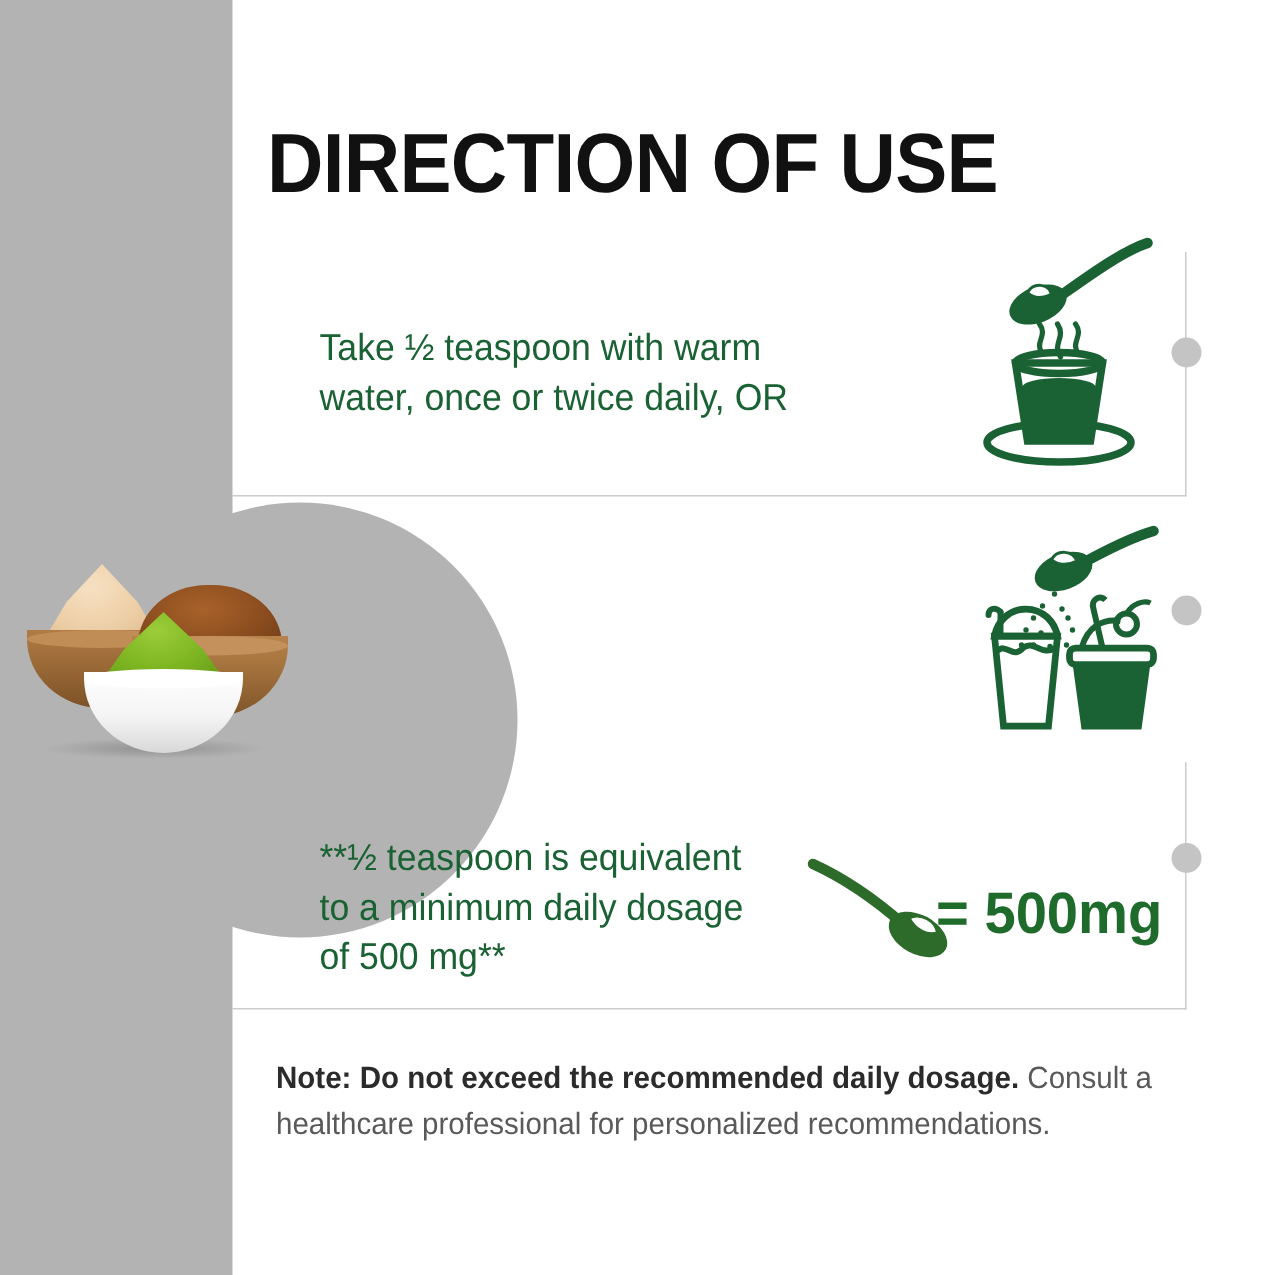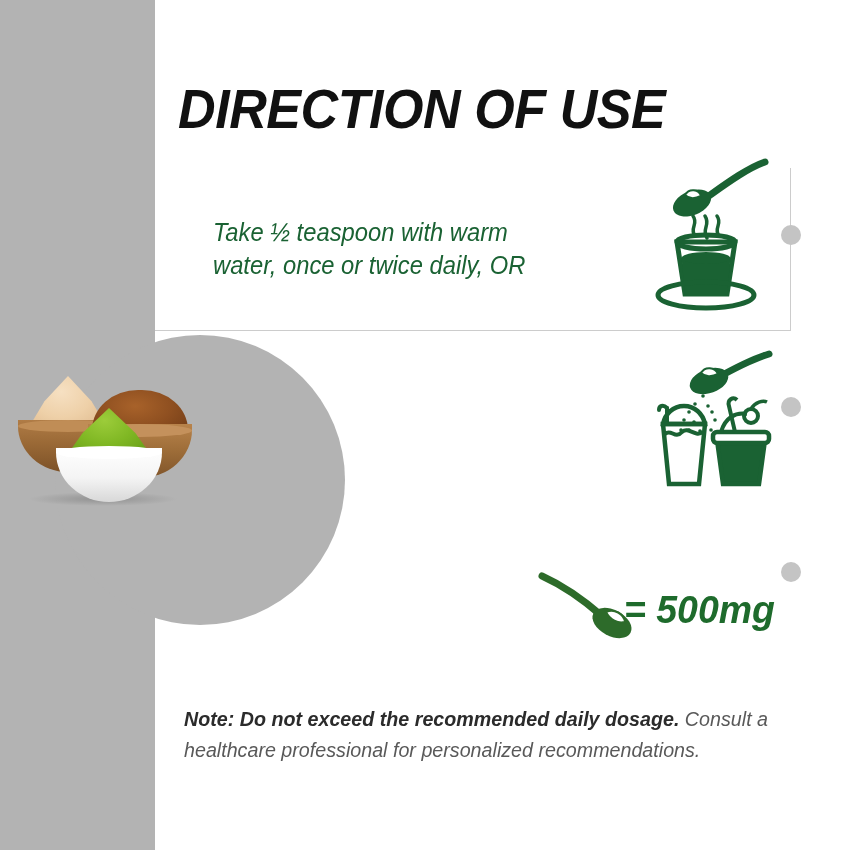--- a/index.html
+++ b/index.html
@@ -1,17 +1,17 @@
 <!DOCTYPE html>
 <html><head>
 <meta charset="utf-8">
 <style>
   html,body{margin:0;padding:0;}
   body{width:850px;height:850px;background:#ffffff;font-family:"Liberation Sans",sans-serif;overflow:hidden;}
-  #root{position:relative;width:850px;height:850px;background:#fff;font-style:italic;}
+  #root{position:relative;width:850px;height:850px;background:#fff;}
 
   
   .left-panel{position:absolute;left:0;top:0;width:155px;height:850px;background:#b3b3b3;}
   .panel-bulge{position:absolute;left:55px;top:335px;width:290px;height:290px;border-radius:50%;background:#b3b3b3;}
 
   
   .bowls{position:absolute;left:0px;top:372px;width:205px;height:130px;}
   .bowl{position:absolute;}
   
   .bowl-beige{left:18px;top:8px;width:100px;height:92px;}
@@ -174,20 +174,27 @@
 
       <path d="M62 92 L68 136 L104 136 L110 92 Z" stroke="#1a6233" stroke-width="4.5" fill="#1a6233"></path>
       <rect x="58" y="84" width="56" height="11" rx="4" stroke="#1a6233" stroke-width="4.5" fill="#ffffff"></rect>
       <path d="M66 84 C70 70, 80 64, 92 66" stroke="#1a6233" stroke-width="4" fill="none"></path>
       <path d="M80 84 L74 58 C72 52, 78 48, 82 52" stroke="#1a6233" stroke-width="4" fill="none"></path>
       <circle cx="96" cy="68" r="7" stroke="#1a6233" stroke-width="4" fill="none"></circle>
       <path d="M96 61 C100 54, 108 52, 112 54" stroke="#1a6233" stroke-width="3.5" fill="none"></path>
     </svg>
   </div>
 
+  <div class="card" id="card3">
+    <div class="card-text">
+      <div>**½ teaspoon is equivalent</div>
+      <div>to a minimum daily dosage</div>
+      <div>of 500 mg**</div>
+    </div>
+  </div>
   <div class="dot" id="dot3"></div>
   <div class="icon-slot" id="icon3">
     <svg width="110" height="95" viewBox="0 0 110 95" fill="none">
       <path d="M12 18 C34 28, 56 44, 72 58" stroke="#2d6b2a" stroke-width="7" stroke-linecap="round"></path>
       <ellipse cx="82" cy="65" rx="21" ry="13" transform="rotate(28 82 65)" fill="#2d6b2a"></ellipse>
       <path d="M76 54 C84 50, 94 56, 95 64 C88 66, 80 62, 76 54Z" fill="#ffffff" stroke="#2d6b2a" stroke-width="2"></path>
     </svg>
   </div>
   <div class="eq-500">= 500mg</div>
 

